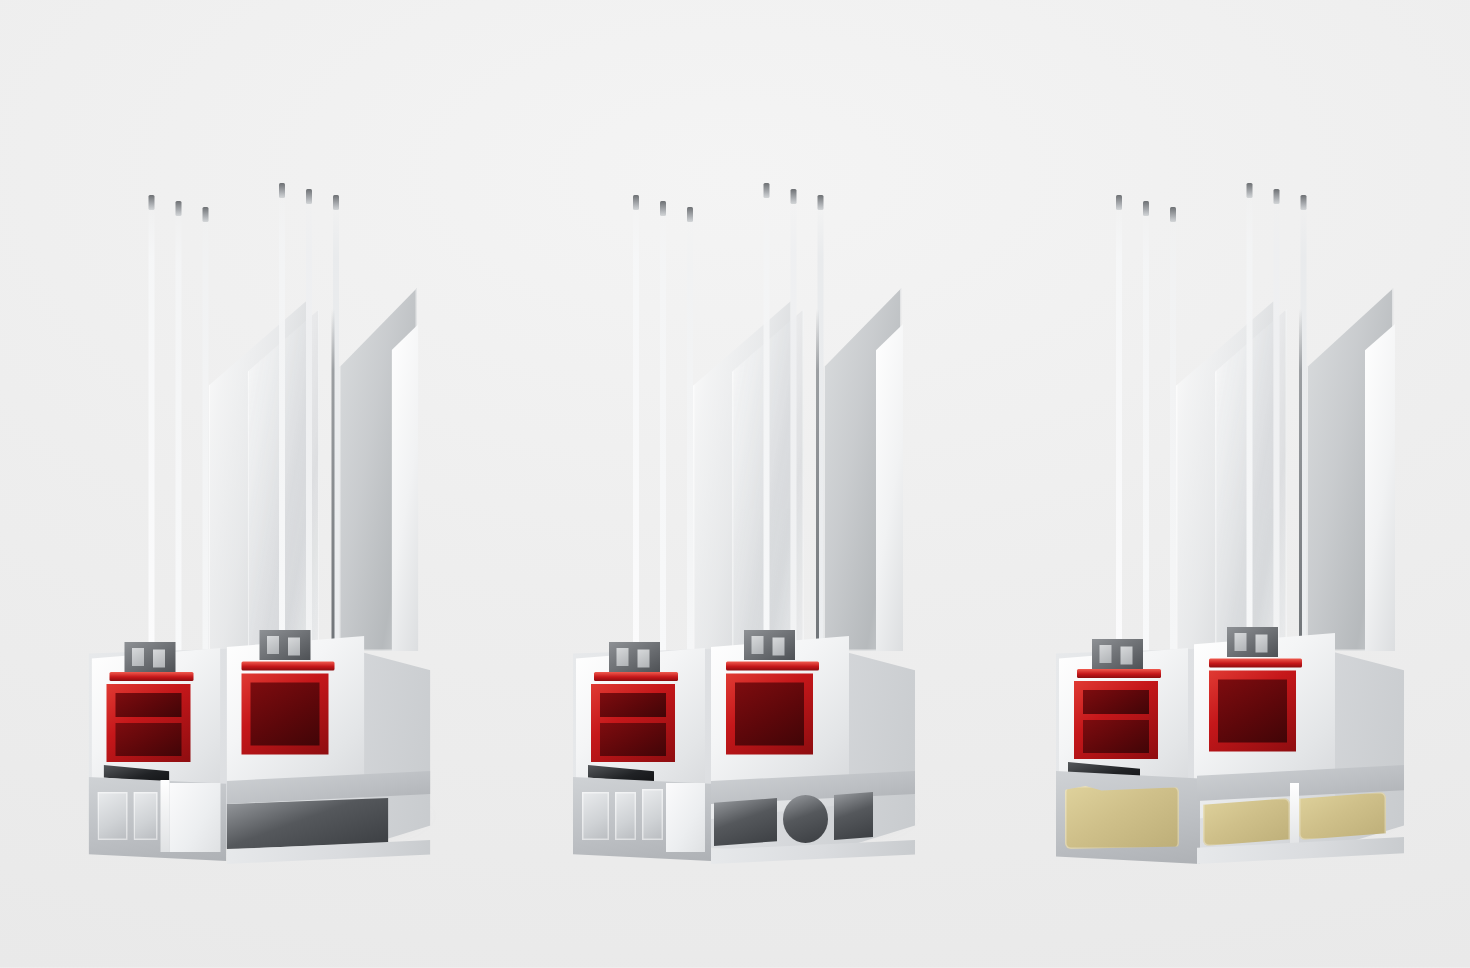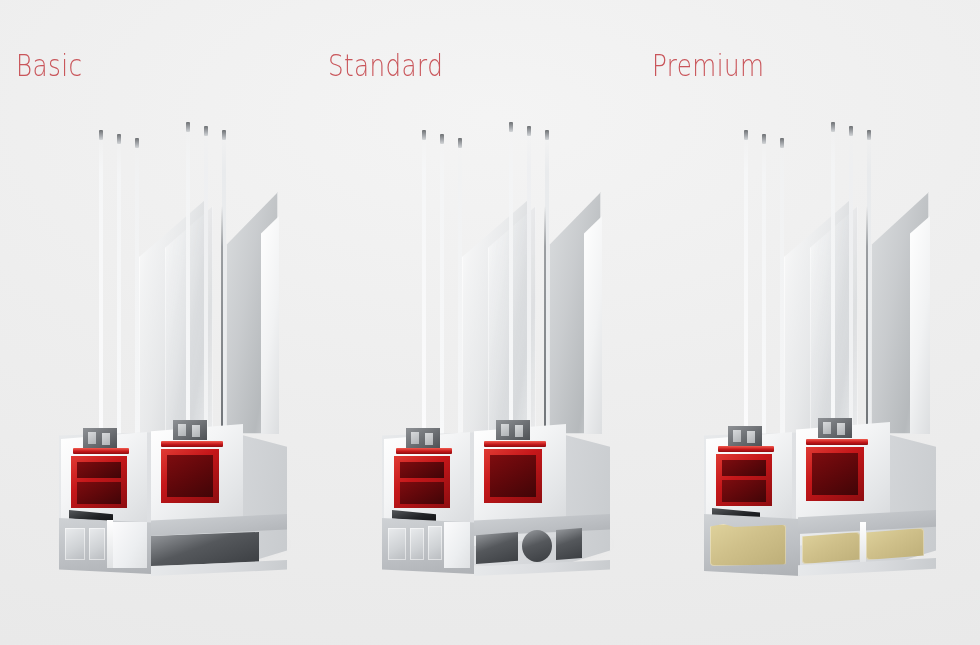--- a/index.html
+++ b/index.html
@@ -99,25 +99,20 @@
 
   
   .foam{position:absolute;background:linear-gradient(150deg,#dfd29c 0%,#cfc08a 45%,#bdae78 100%);box-shadow:inset 0 0 0 1px rgba(255,255,255,.35);}
   .foam.r{border-radius:4px;}
 </style>
 </head>
 <body style="background: rgb(239, 239, 239);">
 
 <div id="stage">
 
-  <div class="labels">
-    <div class="label l0" style="color: rgb(201, 85, 90);">Basic</div>
-    <div class="label l1" style="color: rgb(201, 85, 90);">Standard</div>
-    <div class="label l2" style="color: rgb(201, 85, 90);">Premium</div>
-  </div>
 
   <div class="unit u0">
     <div class="ground"></div>
 
     <div class="glass">
 
       <div class="tip" style="left:44px;top:8px;"></div>
       <div class="tip" style="left:62px;top:12px;"></div>
       <div class="tip" style="left:80px;top:16px;"></div>
       <div class="pane" style="left:44px;top:14px;width:4px;height:300px;background:linear-gradient(180deg,rgba(255,255,255,.0),rgba(246,247,248,.9) 12%,#fbfbfc);"></div>

